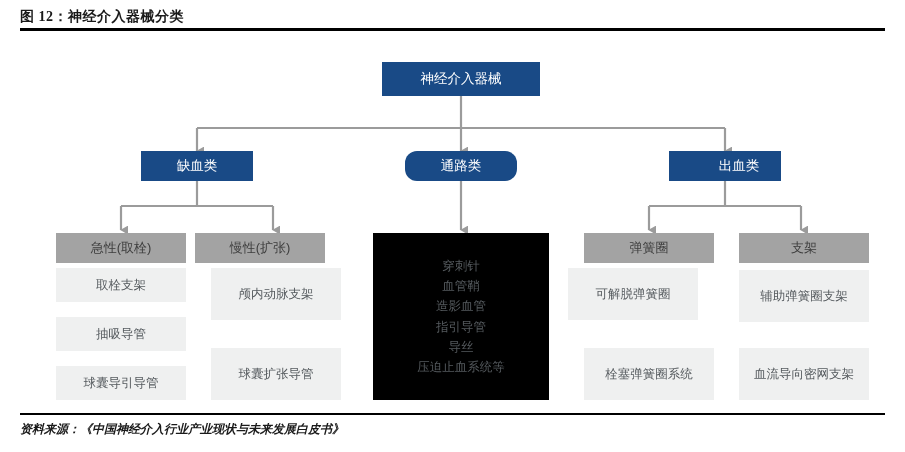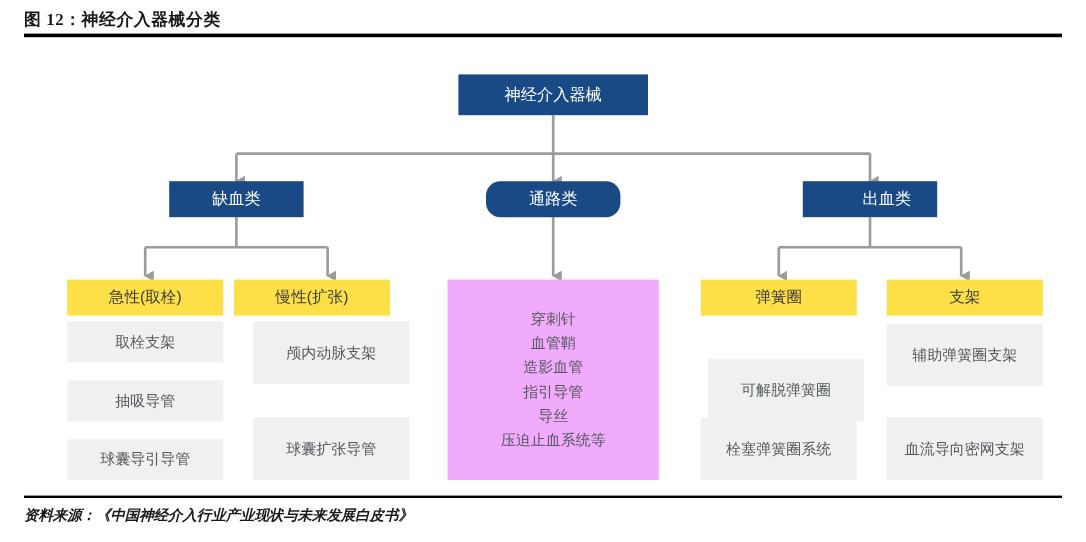--- a/index.html
+++ b/index.html
@@ -43,27 +43,27 @@
     display:flex;align-items:center;justify-content:center;
     text-align:center;
     box-sizing:border-box;
     font-size:13px;
     line-height:1.35;
   }
   .node.root,.node.cat{
     background:#194a86;color:#ffffff;font-size:13.5px;
   }
   .node.sub{
-    background:#fde047;color:#3d3d3d;font-size:13px;
+    background:#a3a3a3;color:#3d3d3d;font-size:13px;
   }
   .node.leaf{
     background:#eff0f0;color:#555a5e;font-size:12.5px;
   }
   .node.stack{
-    background:#f0abfc;color:#555a5e;font-size:12.5px;
+    background:#000000;color:#555a5e;font-size:12.5px;
     flex-direction:column;justify-content:center;
   }
   .node.stack .ln{display:block;line-height:1.62;}
 </style>
 </head>
 <body>
 
 <div class="page">
 
   <div class="fig-title">图 12：神经介入器械分类</div>
@@ -121,21 +121,21 @@
 
     <div class="node stack" style="left:373px;top:199px;width:176px;height:167px;">
       <span class="ln">穿刺针</span>
       <span class="ln">血管鞘</span>
       <span class="ln">造影血管</span>
       <span class="ln">指引导管</span>
       <span class="ln">导丝</span>
       <span class="ln">压迫止血系统等</span>
     </div>
 
-    <div class="node leaf" style="left:590px;top:234px;width:130px;height:52px;margin-top:31px;">可解脱弹簧圈</div>
+    <div class="node leaf" style="left:568px;top:234px;width:130px;height:52px;">可解脱弹簧圈</div>
     <div class="node leaf" style="left:584px;top:314px;width:130px;height:52px;">栓塞弹簧圈系统</div>
 
     <div class="node leaf" style="left:739px;top:236px;width:130px;height:52px;">辅助弹簧圈支架</div>
     <div class="node leaf" style="left:739px;top:314px;width:130px;height:52px;">血流导向密网支架</div>
 
   </div>
 
   <div class="rule-bottom"></div>
   <div class="source">资料来源：《中国神经介入行业产业现状与未来发展白皮书》</div>
 

